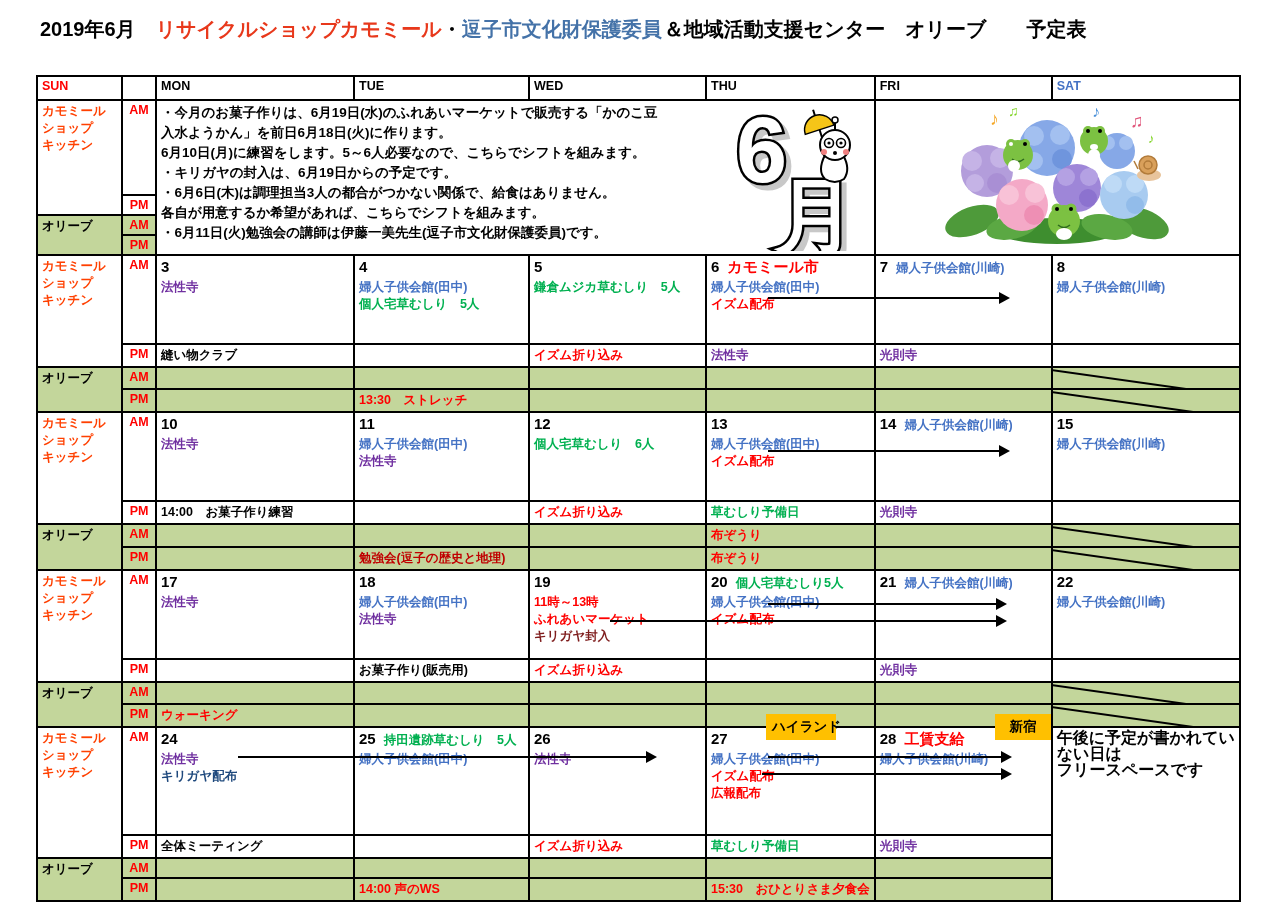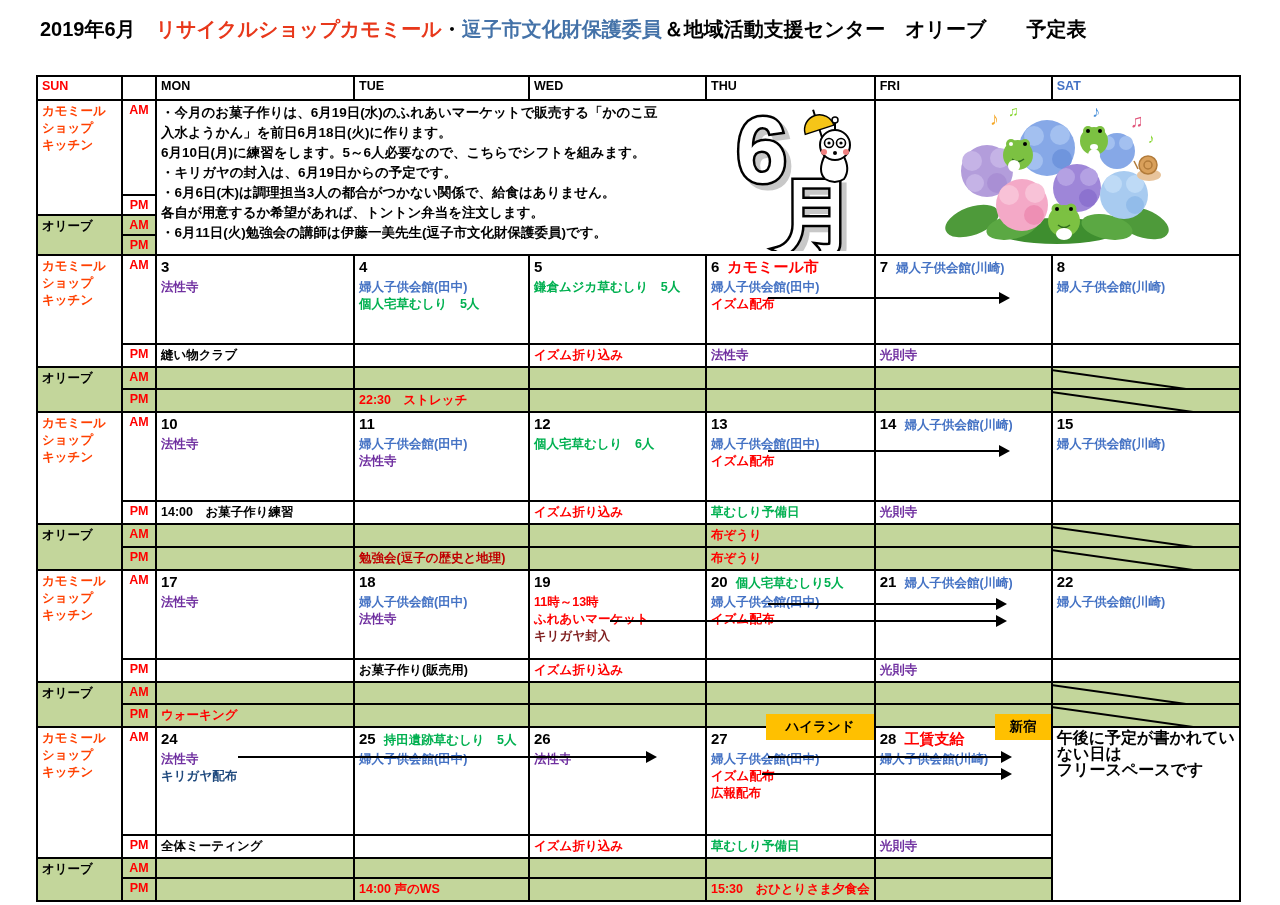--- a/index.html
+++ b/index.html
@@ -51,21 +51,21 @@
   .fn { font-size:16px; line-height:16px; white-space:nowrap; }
 
   
   .arrow { position:absolute; height:0; border-top:2px solid #000; z-index:4; }
   .arrow::after { content:""; position:absolute; right:-2px; top:-7px; width:0; height:0;
                   border-left:11px solid #000; border-top:6px solid transparent; border-bottom:6px solid transparent; }
 
   
   .badge { position:absolute; background:#FFC000; color:#000; font-size:13.5px;
            text-align:center; padding:4px 6px; z-index:5; white-space:nowrap; }
-  .badge-highland { left:766px; top:714px; width:108px; }
+  .badge-highland { left:766px; top:714px; width:70px; }
   .badge-shinjuku { left:995px; top:714px; width:56px; }
 </style>
 </head>
 <body>
 
 <div class="page">
 
   <div class="titlebar">
     <span class="t-date">2019年6月</span><span style="color: rgb(232, 56, 27);">リサイクルショップカモミール</span><span>・</span><span style="color: rgb(68, 114, 168);">逗子市文化財保護委員</span><span class="t-rest">＆地域活動支援センター　オリーブ　　予定表</span>
   </div>
@@ -100,21 +100,21 @@
         <div>ショップ</div>
         <div>キッチン</div>
       </td>
       <td class="ampm"><span style="color: rgb(255, 0, 0);">AM</span></td>
       <td colspan="4" rowspan="4" class="notescell">
         <div class="noteline">・今月のお菓子作りは、6月19日(水)のふれあいマーケットで販売する「かのこ豆</div>
         <div class="noteline">入水ようかん」を前日6月18日(火)に作ります。</div>
         <div class="noteline">6月10日(月)に練習をします。5～6人必要なので、こちらでシフトを組みます。</div>
         <div class="noteline">・キリガヤの封入は、6月19日からの予定です。</div>
         <div class="noteline">・6月6日(木)は調理担当3人の都合がつかない関係で、給食はありません。</div>
-        <div class="noteline">各自が用意するか希望があれば、トントン弁当を注文します。</div>
+        <div class="noteline">各自が用意するか希望があれば、こちらでシフトを組みます。</div>
         <div class="noteline">・6月11日(火)勉強会の講師は伊藤一美先生(逗子市文化財保護委員)です。</div>
         <svg class="june-art" width="140" height="148" viewBox="0 0 140 148">
           <text x="9" y="84" font-size="92" font-weight="bold" fill="#C8C8C8" stroke="#C8C8C8" stroke-width="5" paint-order="stroke">6</text>
           <text x="47" y="146" font-size="82" font-weight="bold" fill="#C8C8C8" stroke="#C8C8C8" stroke-width="5" paint-order="stroke">月</text>
           <text x="4" y="79" font-size="92" font-weight="bold" fill="#fff" stroke="#000" stroke-width="5" paint-order="stroke">6</text>
           <text x="42" y="141" font-size="82" font-weight="bold" fill="#fff" stroke="#000" stroke-width="5" paint-order="stroke">月</text>
           <g>
             <line x1="103" y1="27" x2="103" y2="20" stroke="#000" stroke-width="2"></line>
             <circle cx="103" cy="17" r="3" fill="#fff" stroke="#000" stroke-width="1.5"></circle>
             <g transform="rotate(-18 86 22)">
@@ -272,21 +272,21 @@
       <td class="oc g"></td>
       <td class="oc g"></td>
       <td class="oc g"></td>
       <td class="oc g"></td>
       <td class="oc g"></td>
       <td class="oc g diag"></td>
     </tr>
     <tr class="h22">
       <td class="ampm g"><span style="color: rgb(255, 0, 0);">PM</span></td>
       <td class="oc g"></td>
-      <td class="oc g"><span class="ev" style="color: rgb(255, 0, 0);">22:30　ストレッチ</span></td>
+      <td class="oc g"><span class="ev" style="color: rgb(255, 0, 0);">13:30　ストレッチ</span></td>
       <td class="oc g"></td>
       <td class="oc g"></td>
       <td class="oc g"></td>
       <td class="oc g diag"></td>
     </tr>
 
     <tr class="h89">
       <td rowspan="2" class="lblshop" style="color: rgb(255, 64, 0);">
         <div>カモミール</div>
             <div>ショップ</div>

